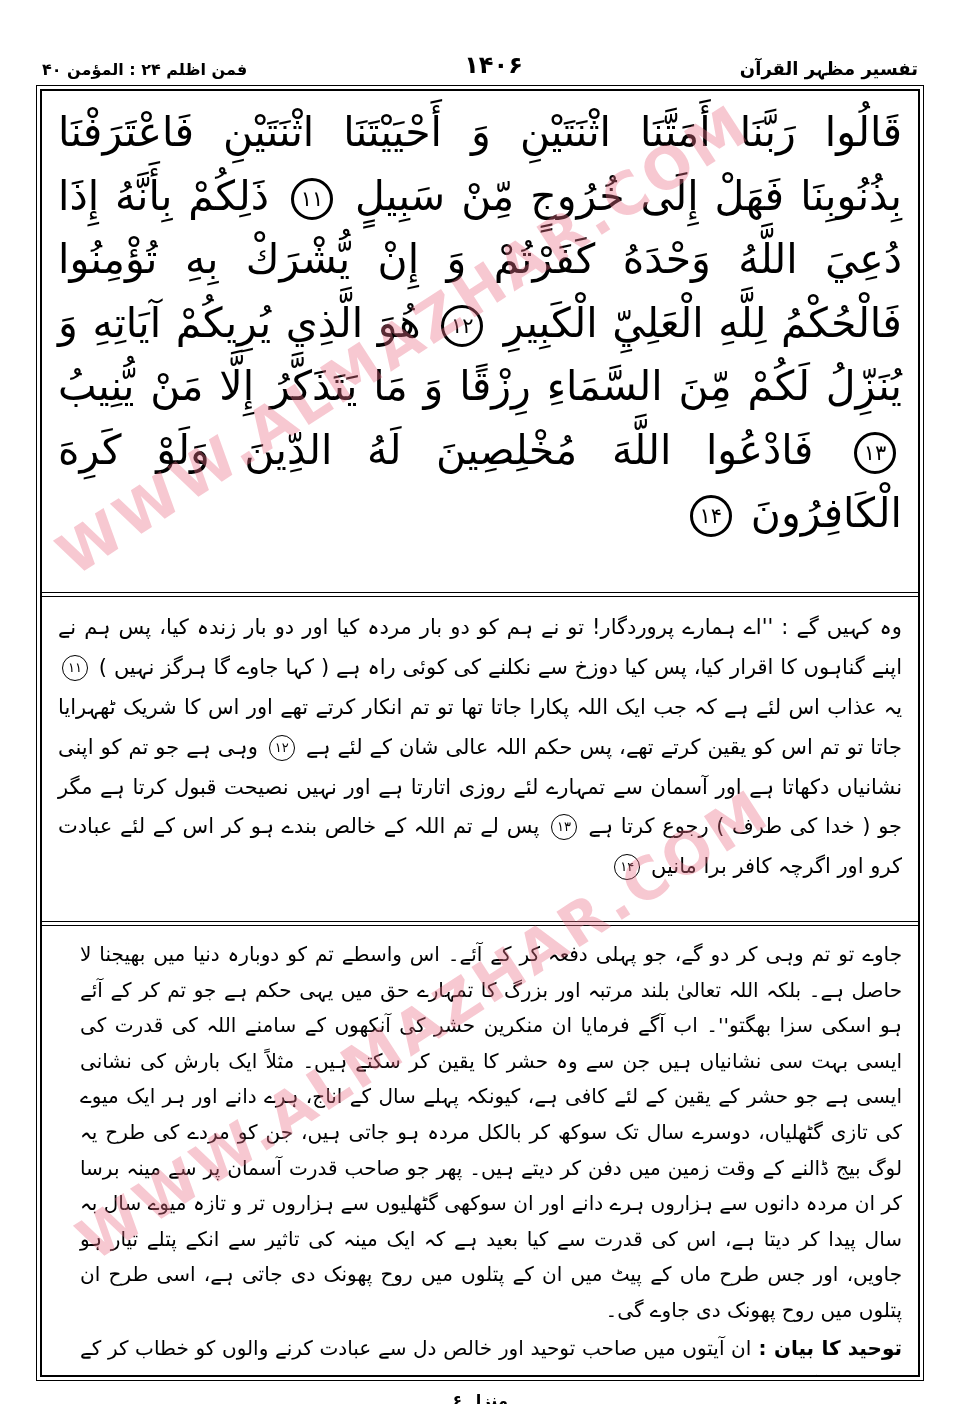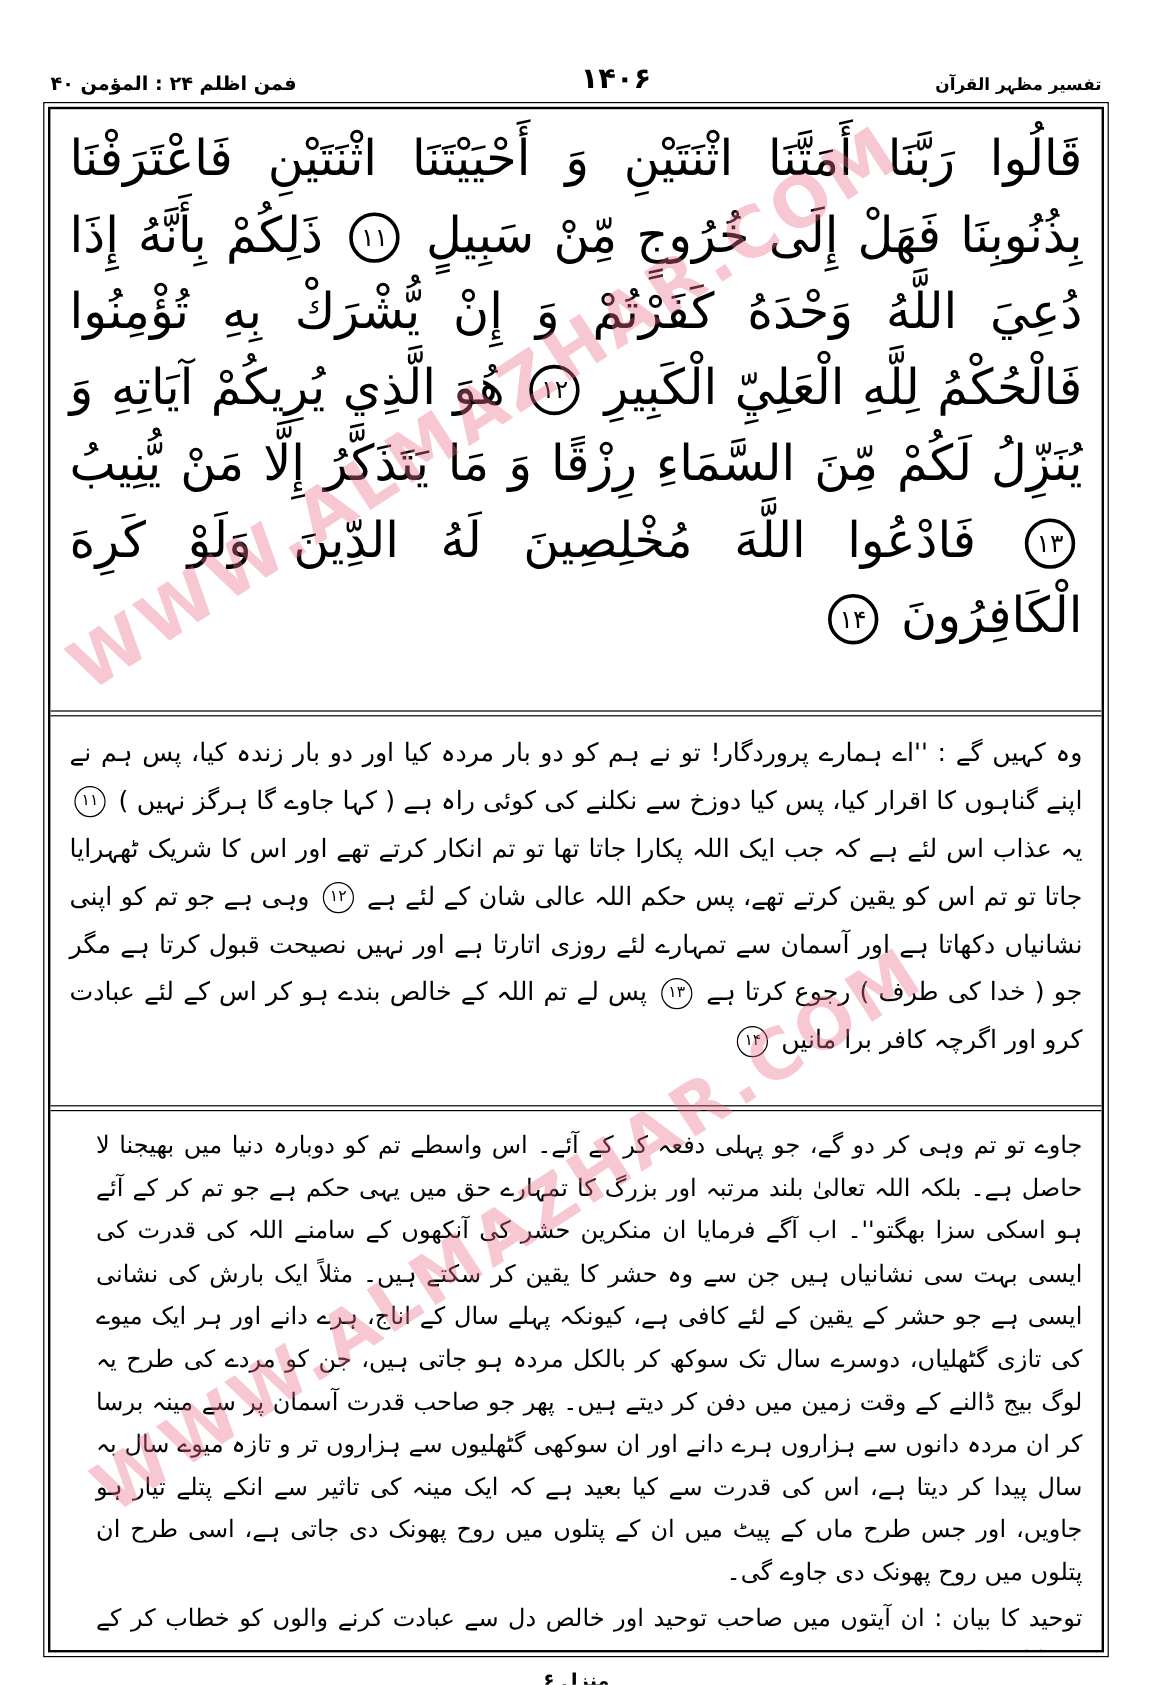--- a/index.html
+++ b/index.html
@@ -17,21 +17,21 @@
     overflow: hidden;
   }
   
   .header {
     display: flex;
     justify-content: space-between;
     align-items: flex-end;
     padding: 2px 6px 6px 6px;
     direction: rtl;
   }
-  .h-title   { font-size: 14px; font-weight: bold; }
+  .h-title   { font-size: 18px; font-weight: bold; }
   .h-page    { font-size: 24px; font-weight: bold; letter-spacing: 7px; }
   .h-ref     { font-size: 16px; font-weight: bold; margin-top: 44px; }
   
   .content-box {
     position: relative;
     border: 1px solid #000;
     padding: 3px;
     height: 1296px;
   }
   .content-inner {
@@ -92,21 +92,21 @@
   
   .commentary-section {
     direction: rtl;
     text-align: justify;
     font-size: 20px;
     line-height: 1.78;
     padding: 8px 2px 6px 2px;
     margin-left: 22px;
   }
   .commentary-section p { margin-bottom: 2px; }
-  .lead { font-weight: normal; }
+  .lead { font-weight: bold; }
   
   .footer {
     text-align: center;
     font-size: 16px;
     font-weight: bold;
     padding-top: 10px;
     direction: rtl;
   }
   
   .watermark {

